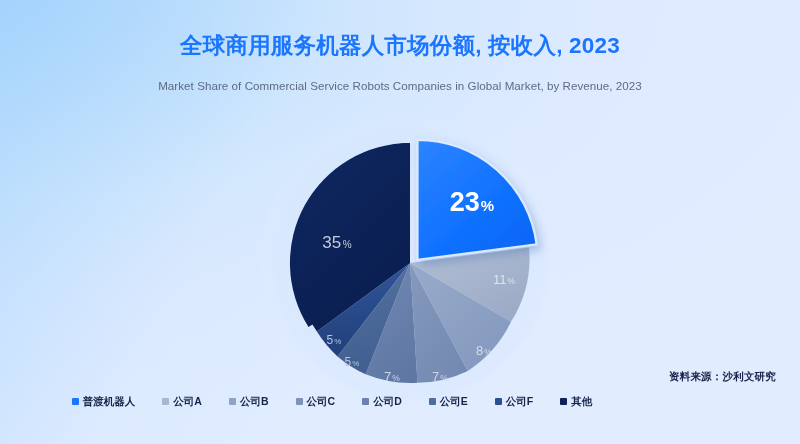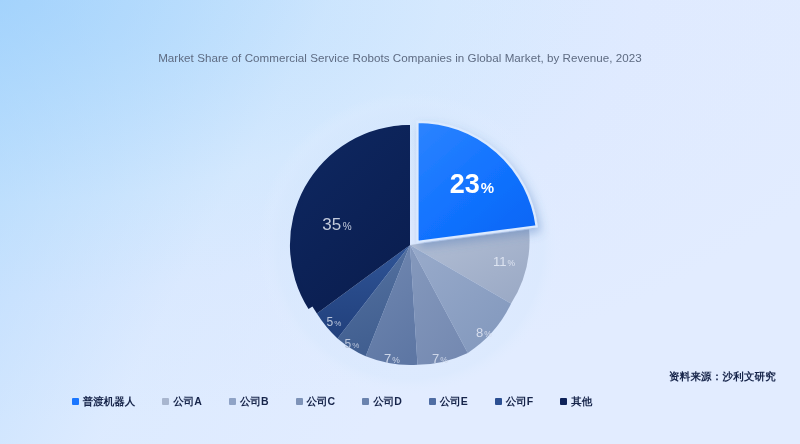--- a/index.html
+++ b/index.html
@@ -53,21 +53,21 @@
     color: #5e6b82;
     letter-spacing: 0.05px;
     line-height: 1.3;
     white-space: nowrap;
   }
 
   
   .chart-wrap {
     position: absolute;
     left: 244px;
-    top: 105px;
+    top: 123px;
     width: 340px;
     height: 282px;
     z-index: 3;
     text-decoration: underline;
   }
   .chart-svg {
     display: block;
     width: 340px;
     height: 282px;
     overflow: visible;
@@ -139,20 +139,21 @@
     color: #16244a;
     line-height: 1;
   }
 </style>
 </head>
 <body>
 
 <div class="canvas">
 
   <div class="header">
+    <div class="title-cn" style="color: rgb(26, 118, 255);">全球商用服务机器人市场份额, 按收入, 2023</div>
     <div class="title-en">Market Share of Commercial Service Robots Companies in Global Market, by Revenue, 2023</div>
   </div>
 
   <div class="chart-wrap">
     <svg class="chart-svg" viewBox="0 0 340 282" xmlns="http://www.w3.org/2000/svg">
       <defs>
         <radialGradient id="halo" cx="50%" cy="50%" r="50%">
           <stop offset="60%" stop-color="#cfe3fb" stop-opacity="0.0"></stop>
           <stop offset="88%" stop-color="#d8e8fd" stop-opacity="0.55"></stop>
           <stop offset="100%" stop-color="#e3eeff" stop-opacity="0.0"></stop>

